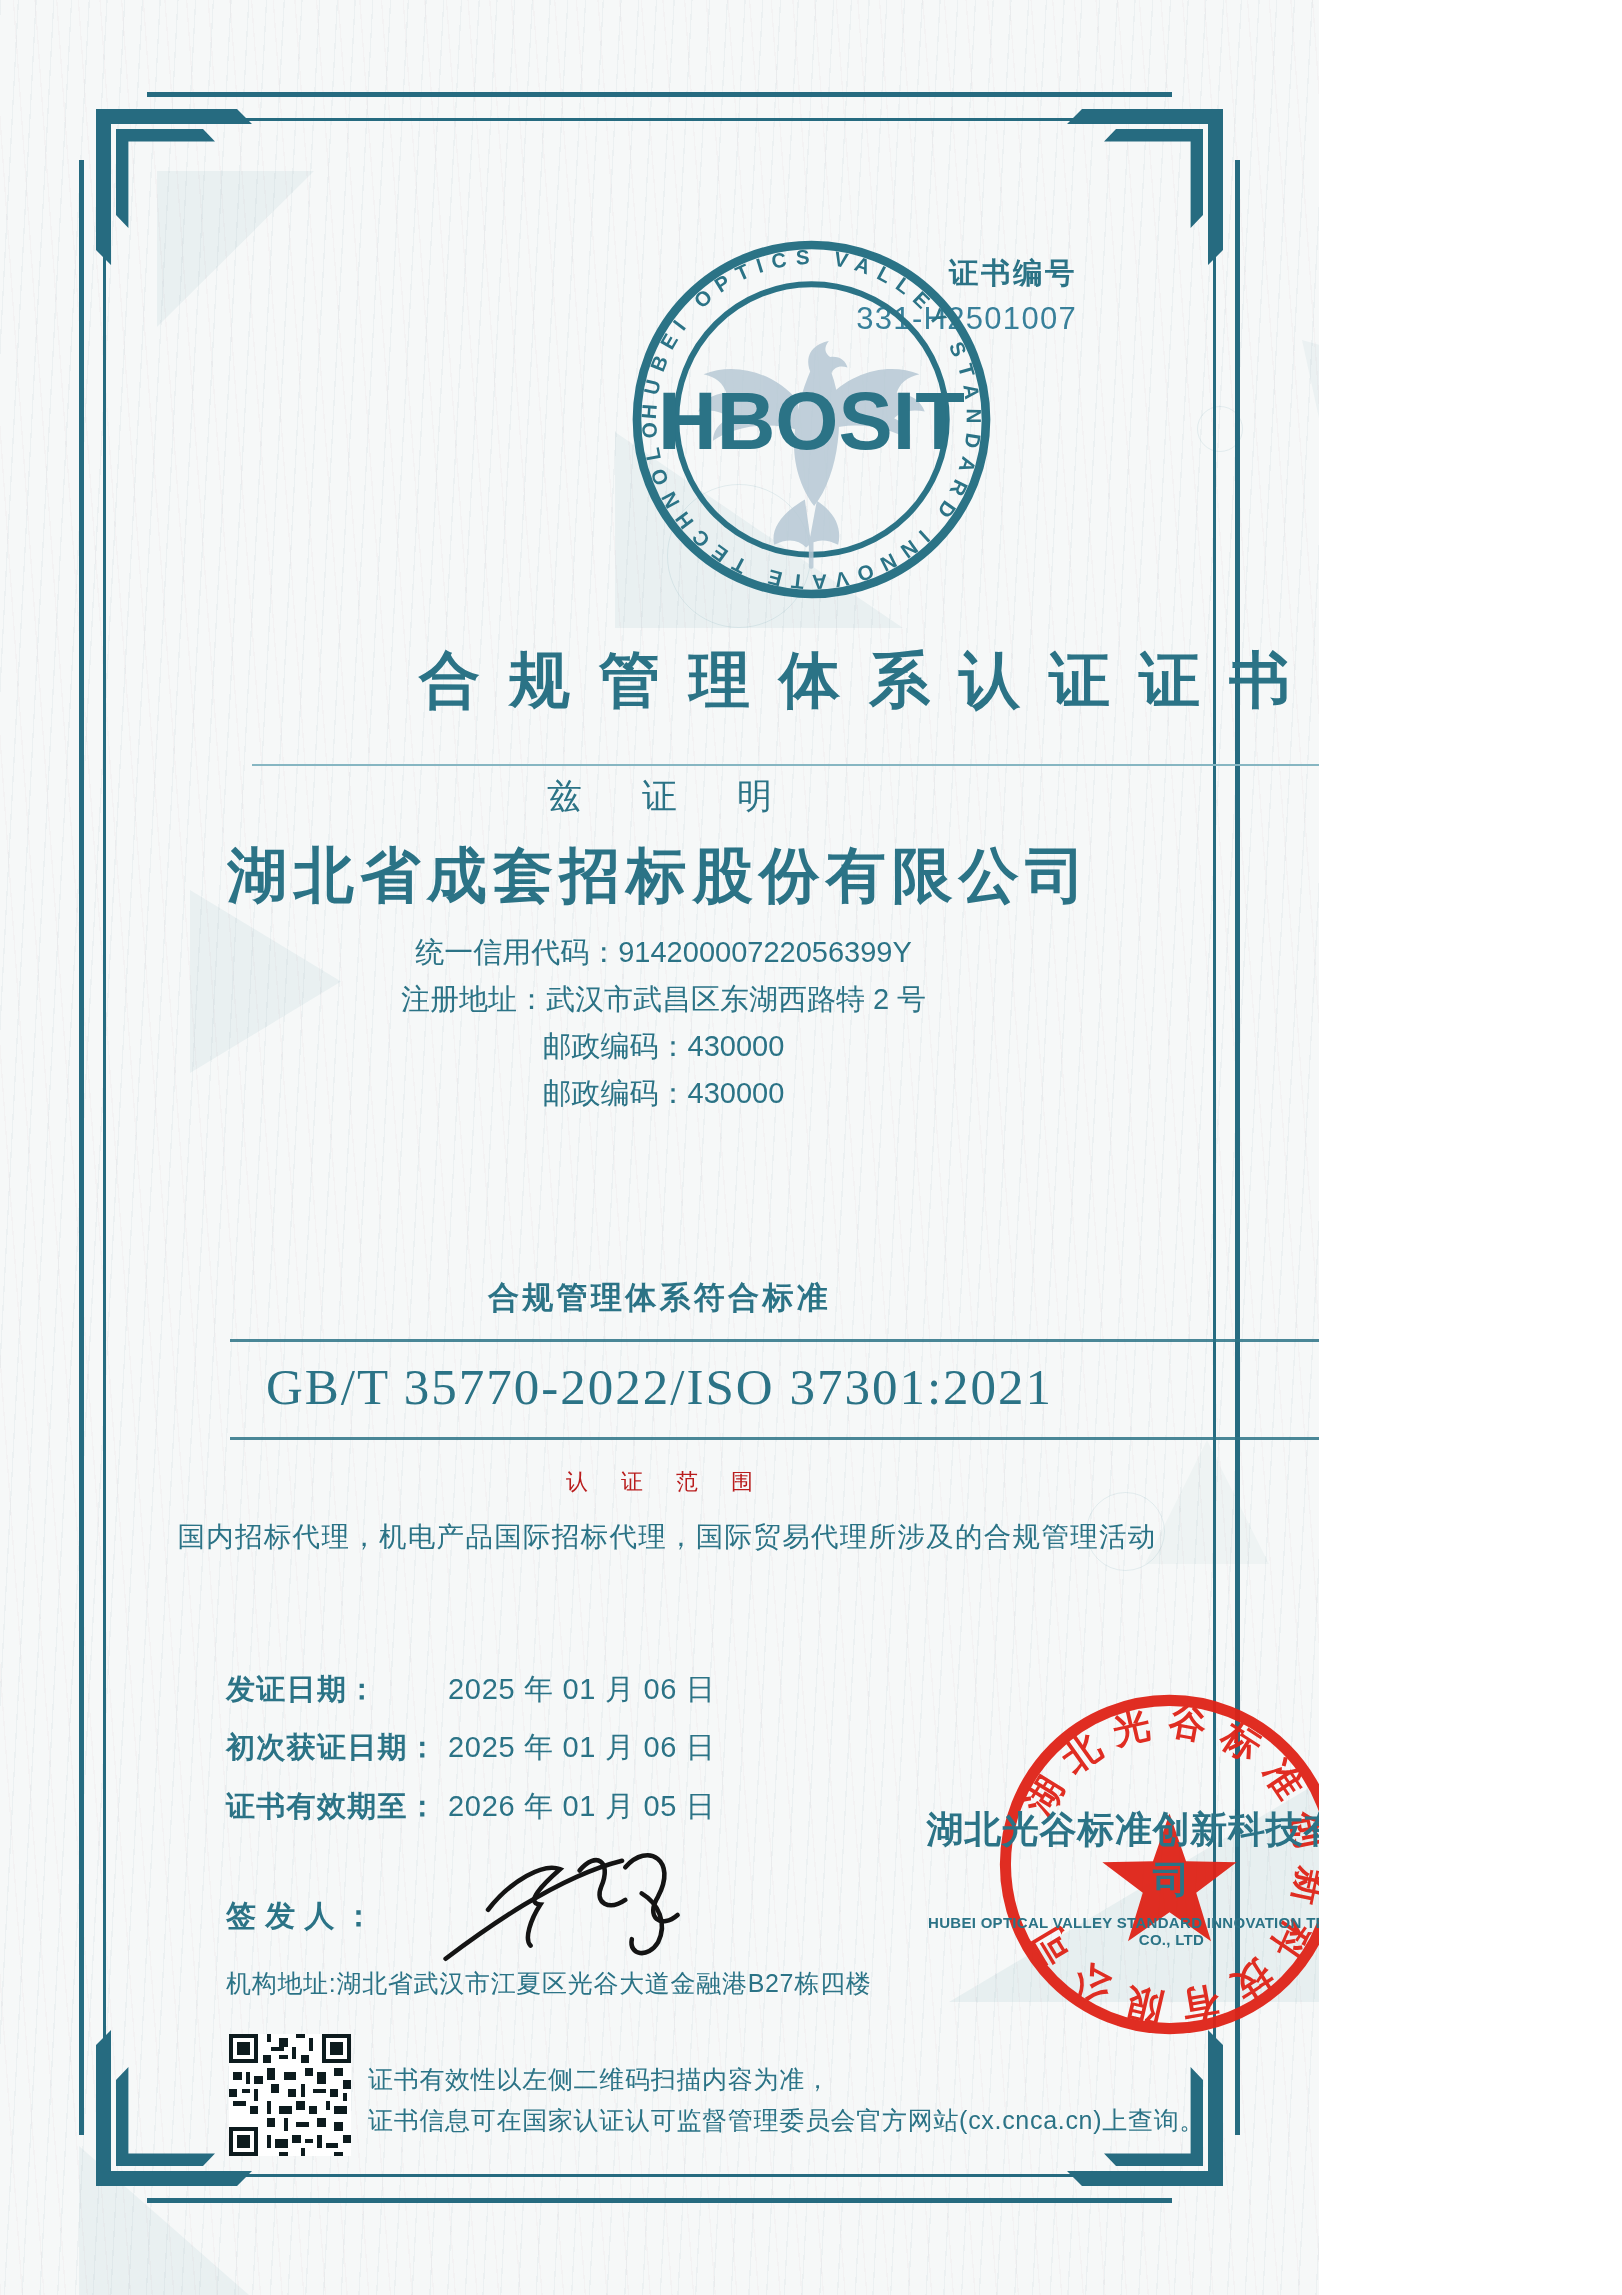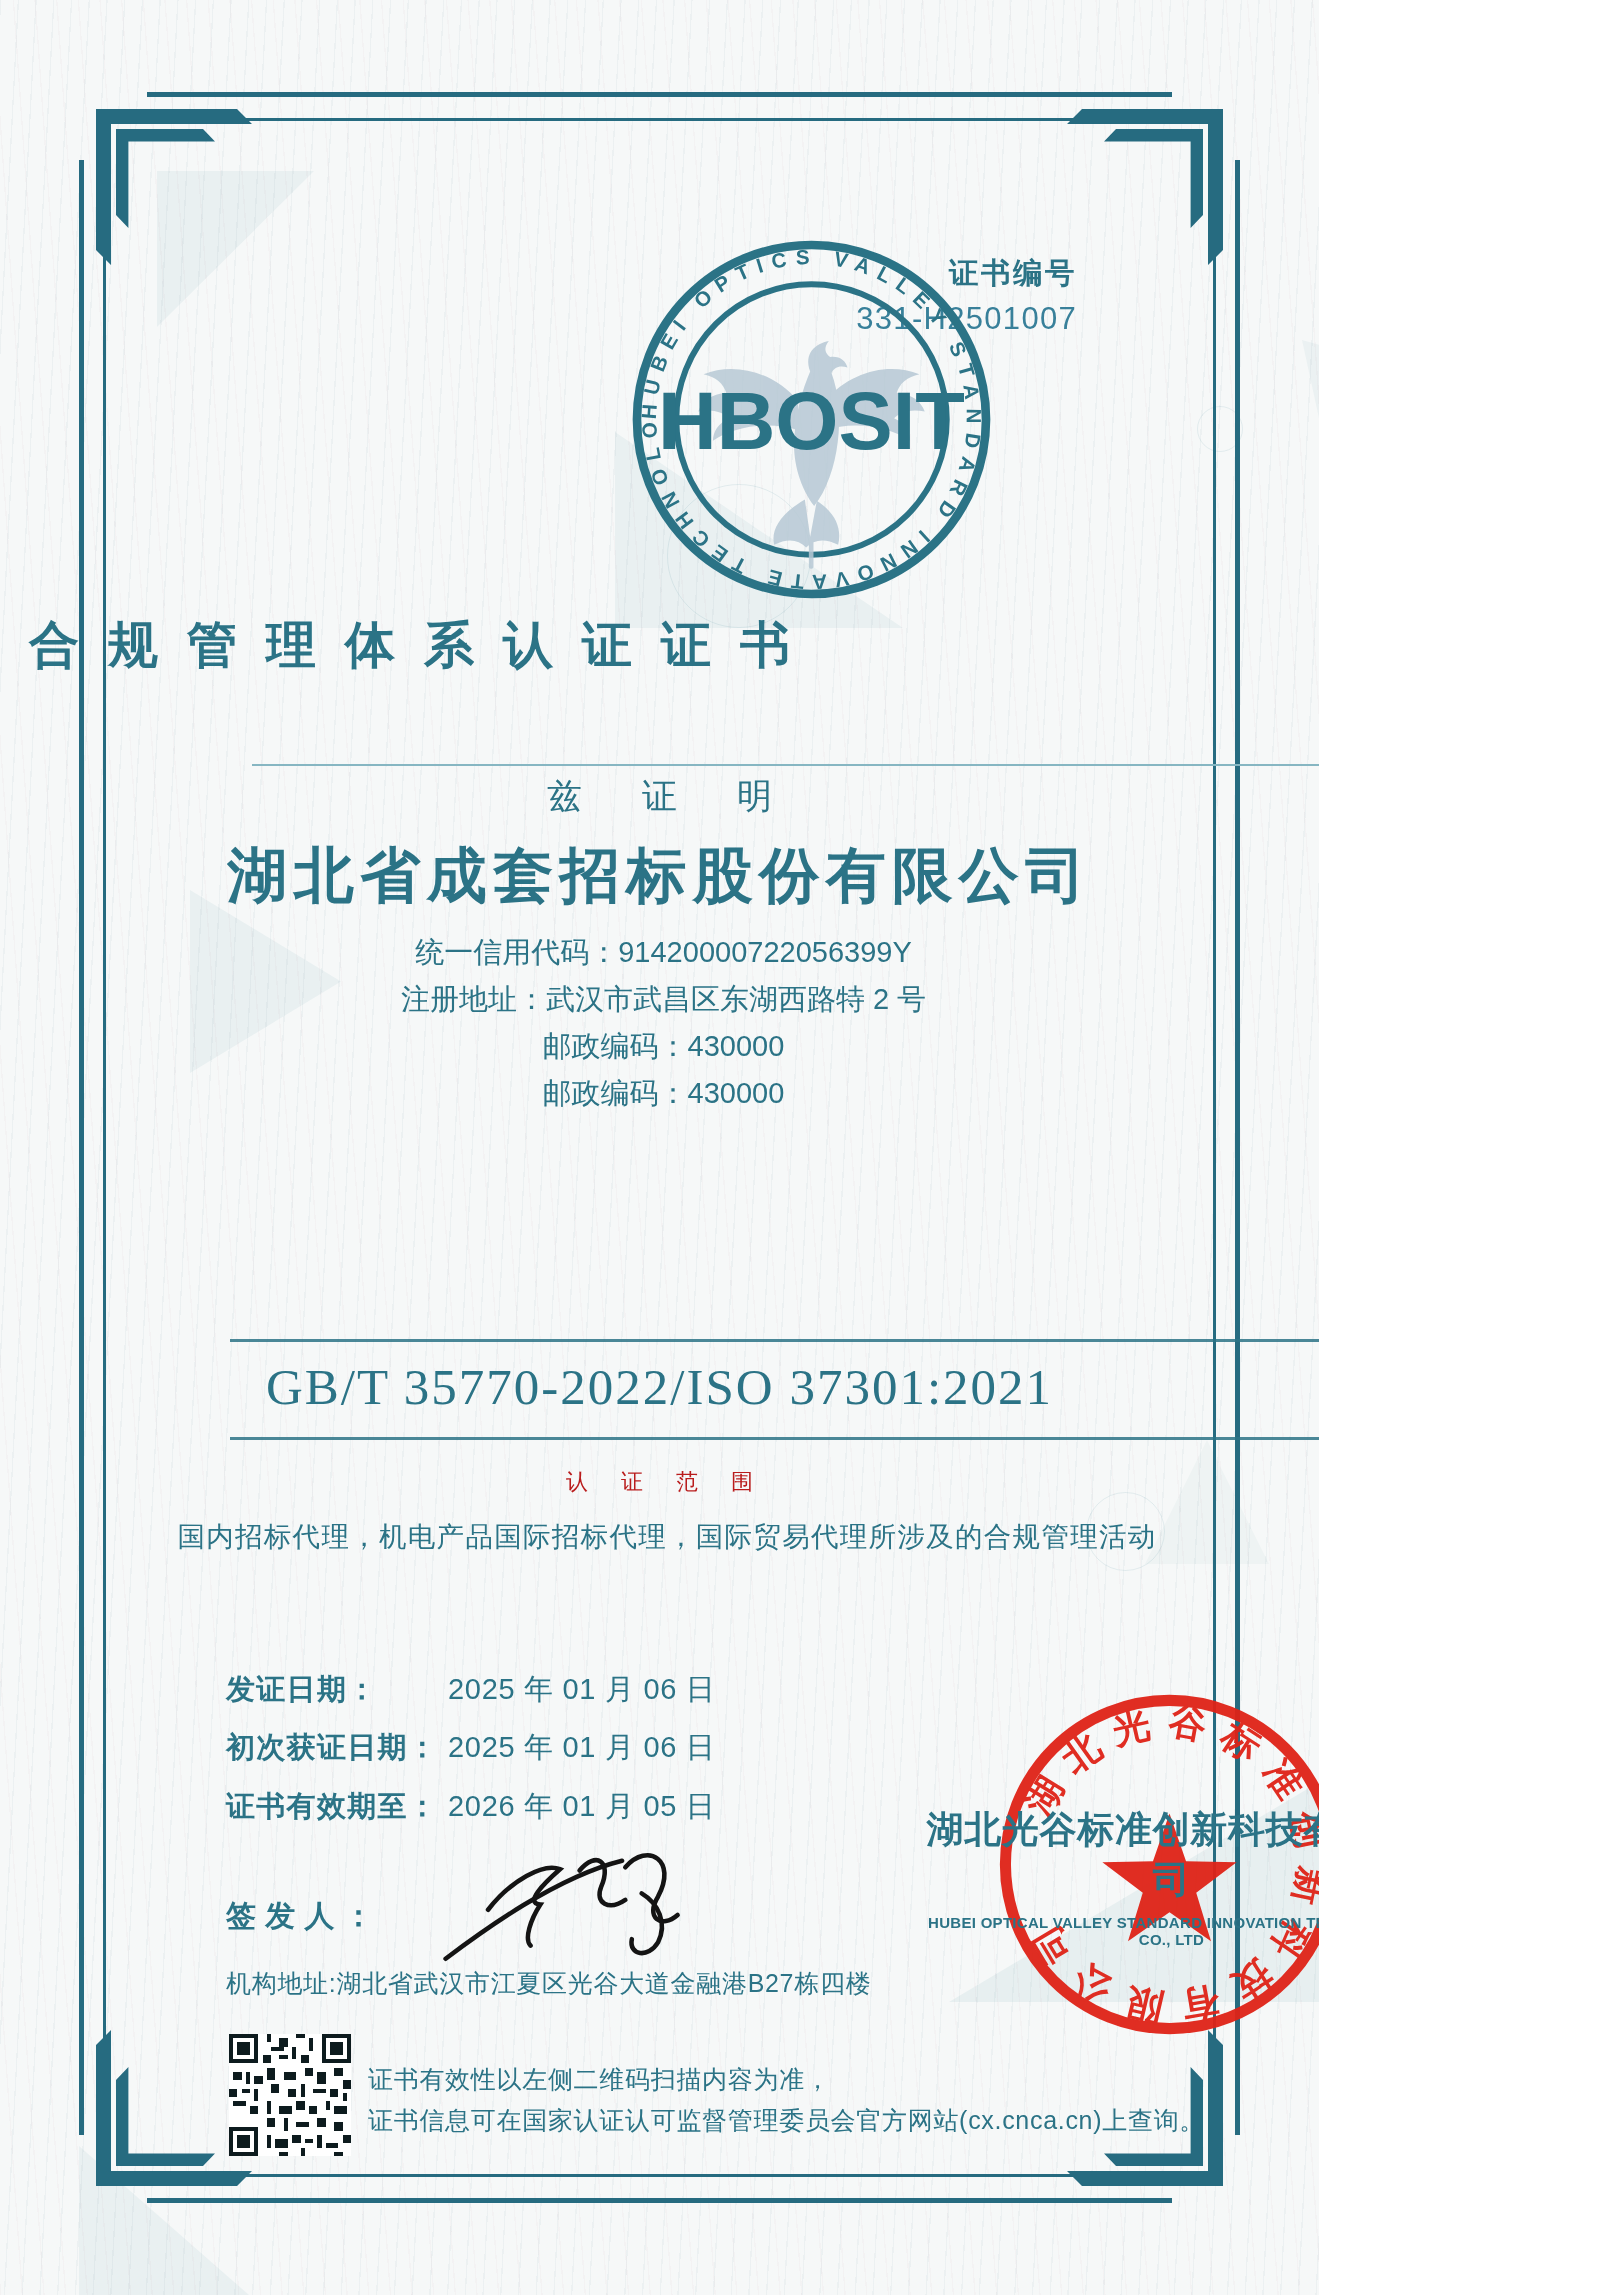--- a/index.html
+++ b/index.html
@@ -31,22 +31,22 @@
   .c-tr { right:96px; top:109px; transform:scaleX(-1); }
   .c-bl { left:96px; bottom:109px; transform:scaleY(-1); }
   .c-br { right:96px; bottom:109px; transform:scale(-1,-1); }
 
   .cert-no-block { position:absolute; right:242px; top:254px; text-align:right; z-index:4; }
   .cert-no-label { font-size:29.4px; font-weight:bold; color:#2b7386; letter-spacing:2.6px; }
   .cert-no-value { font-size:31px; color:#38809a; margin-top:6.5px; letter-spacing:1.3px; }
 
   .logo { position:absolute; left:625px; top:233px; z-index:4; }
 
-  .main-title { position:absolute; left:0; top:612px; width:100%; text-align:left;
-    font-size:50px; font-weight:bold; color:#2b7386; letter-spacing:29px; text-indent:29px; z-index:4; }
+  .main-title { position:absolute; left:0; top:640px; width:100%; text-align:right;
+    font-size:61px; font-weight:bold; color:#2b7386; letter-spacing:29px; text-indent:29px; z-index:4; }
   .title-rule { position:absolute; left:252px; top:764px; width:1120px; height:2px;
     background:#86b6c2; z-index:4; }
   .statement { position:absolute; left:0; top:773px; width:100%; text-align:center;
     font-size:35px; color:#2b7386; letter-spacing:60px; text-indent:60px; z-index:4; }
 
   .company-name { position:absolute; left:0; top:836px; width:100%; text-align:center;
     font-size:60px; font-weight:bold; color:#2b7386; letter-spacing:6.5px; z-index:4; }
   .info-lines { position:absolute; left:4px; top:929px; width:100%; text-align:center; z-index:4; }
   .info-lines div { font-size:29px; color:#2b7386; line-height:47px; font-weight:500; }
 
@@ -160,20 +160,21 @@
   <div class="statement">兹证明</div>
 
   <div class="company-name">湖北省成套招标股份有限公司</div>
   <div class="info-lines">
     <div>统一信用代码：91420000722056399Y</div>
     <div>注册地址：武汉市武昌区东湖西路特 2 号</div>
     <div>邮政编码：430000</div>
     <div>邮政编码：430000</div>
   </div>
 
+  <div class="std-heading">合规管理体系符合标准</div>
   <div class="rule-a"></div>
   <div class="std-code">GB/T 35770-2022/ISO 37301:2021</div>
   <div class="rule-b"></div>
   <div class="scope-heading">认证范围</div>
   <div class="scope-text">国内招标代理，机电产品国际招标代理，国际贸易代理所涉及的合规管理活动</div>
 
   <div class="dates">
     <div class="date-row">
       <span class="date-label">发证日期：</span>
       <span class="date-value">2025 年 01 月 06 日</span>

